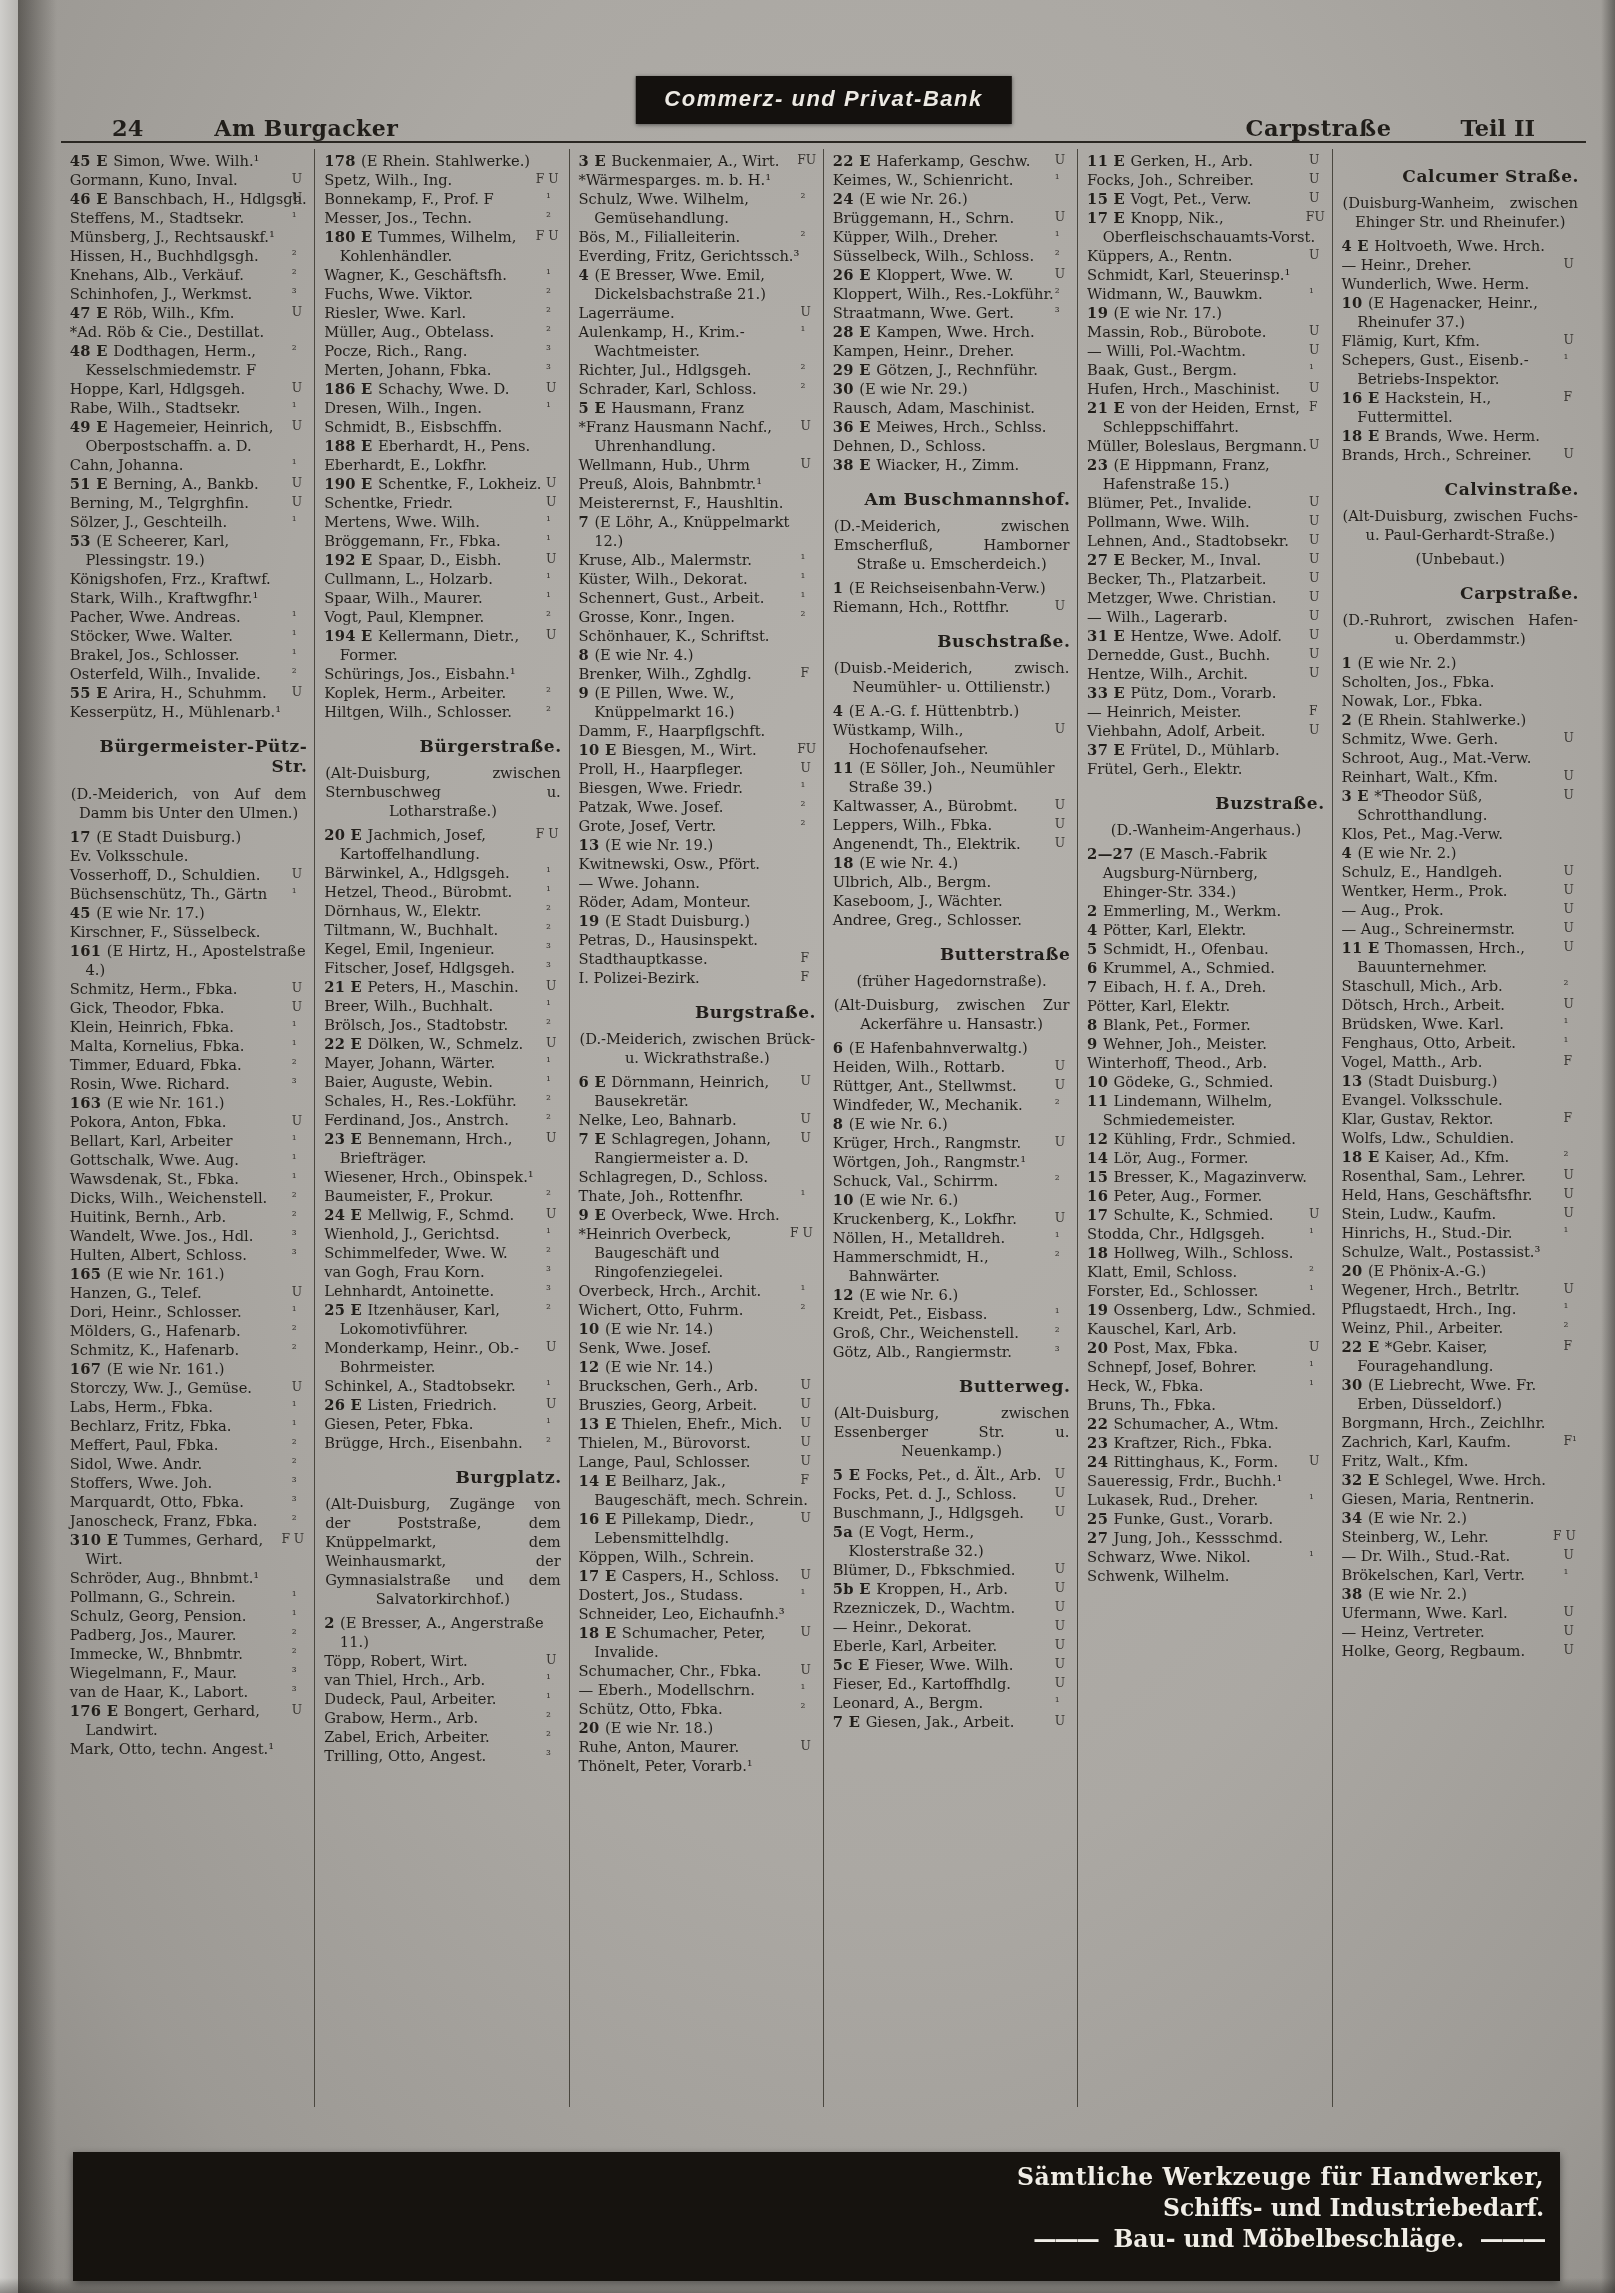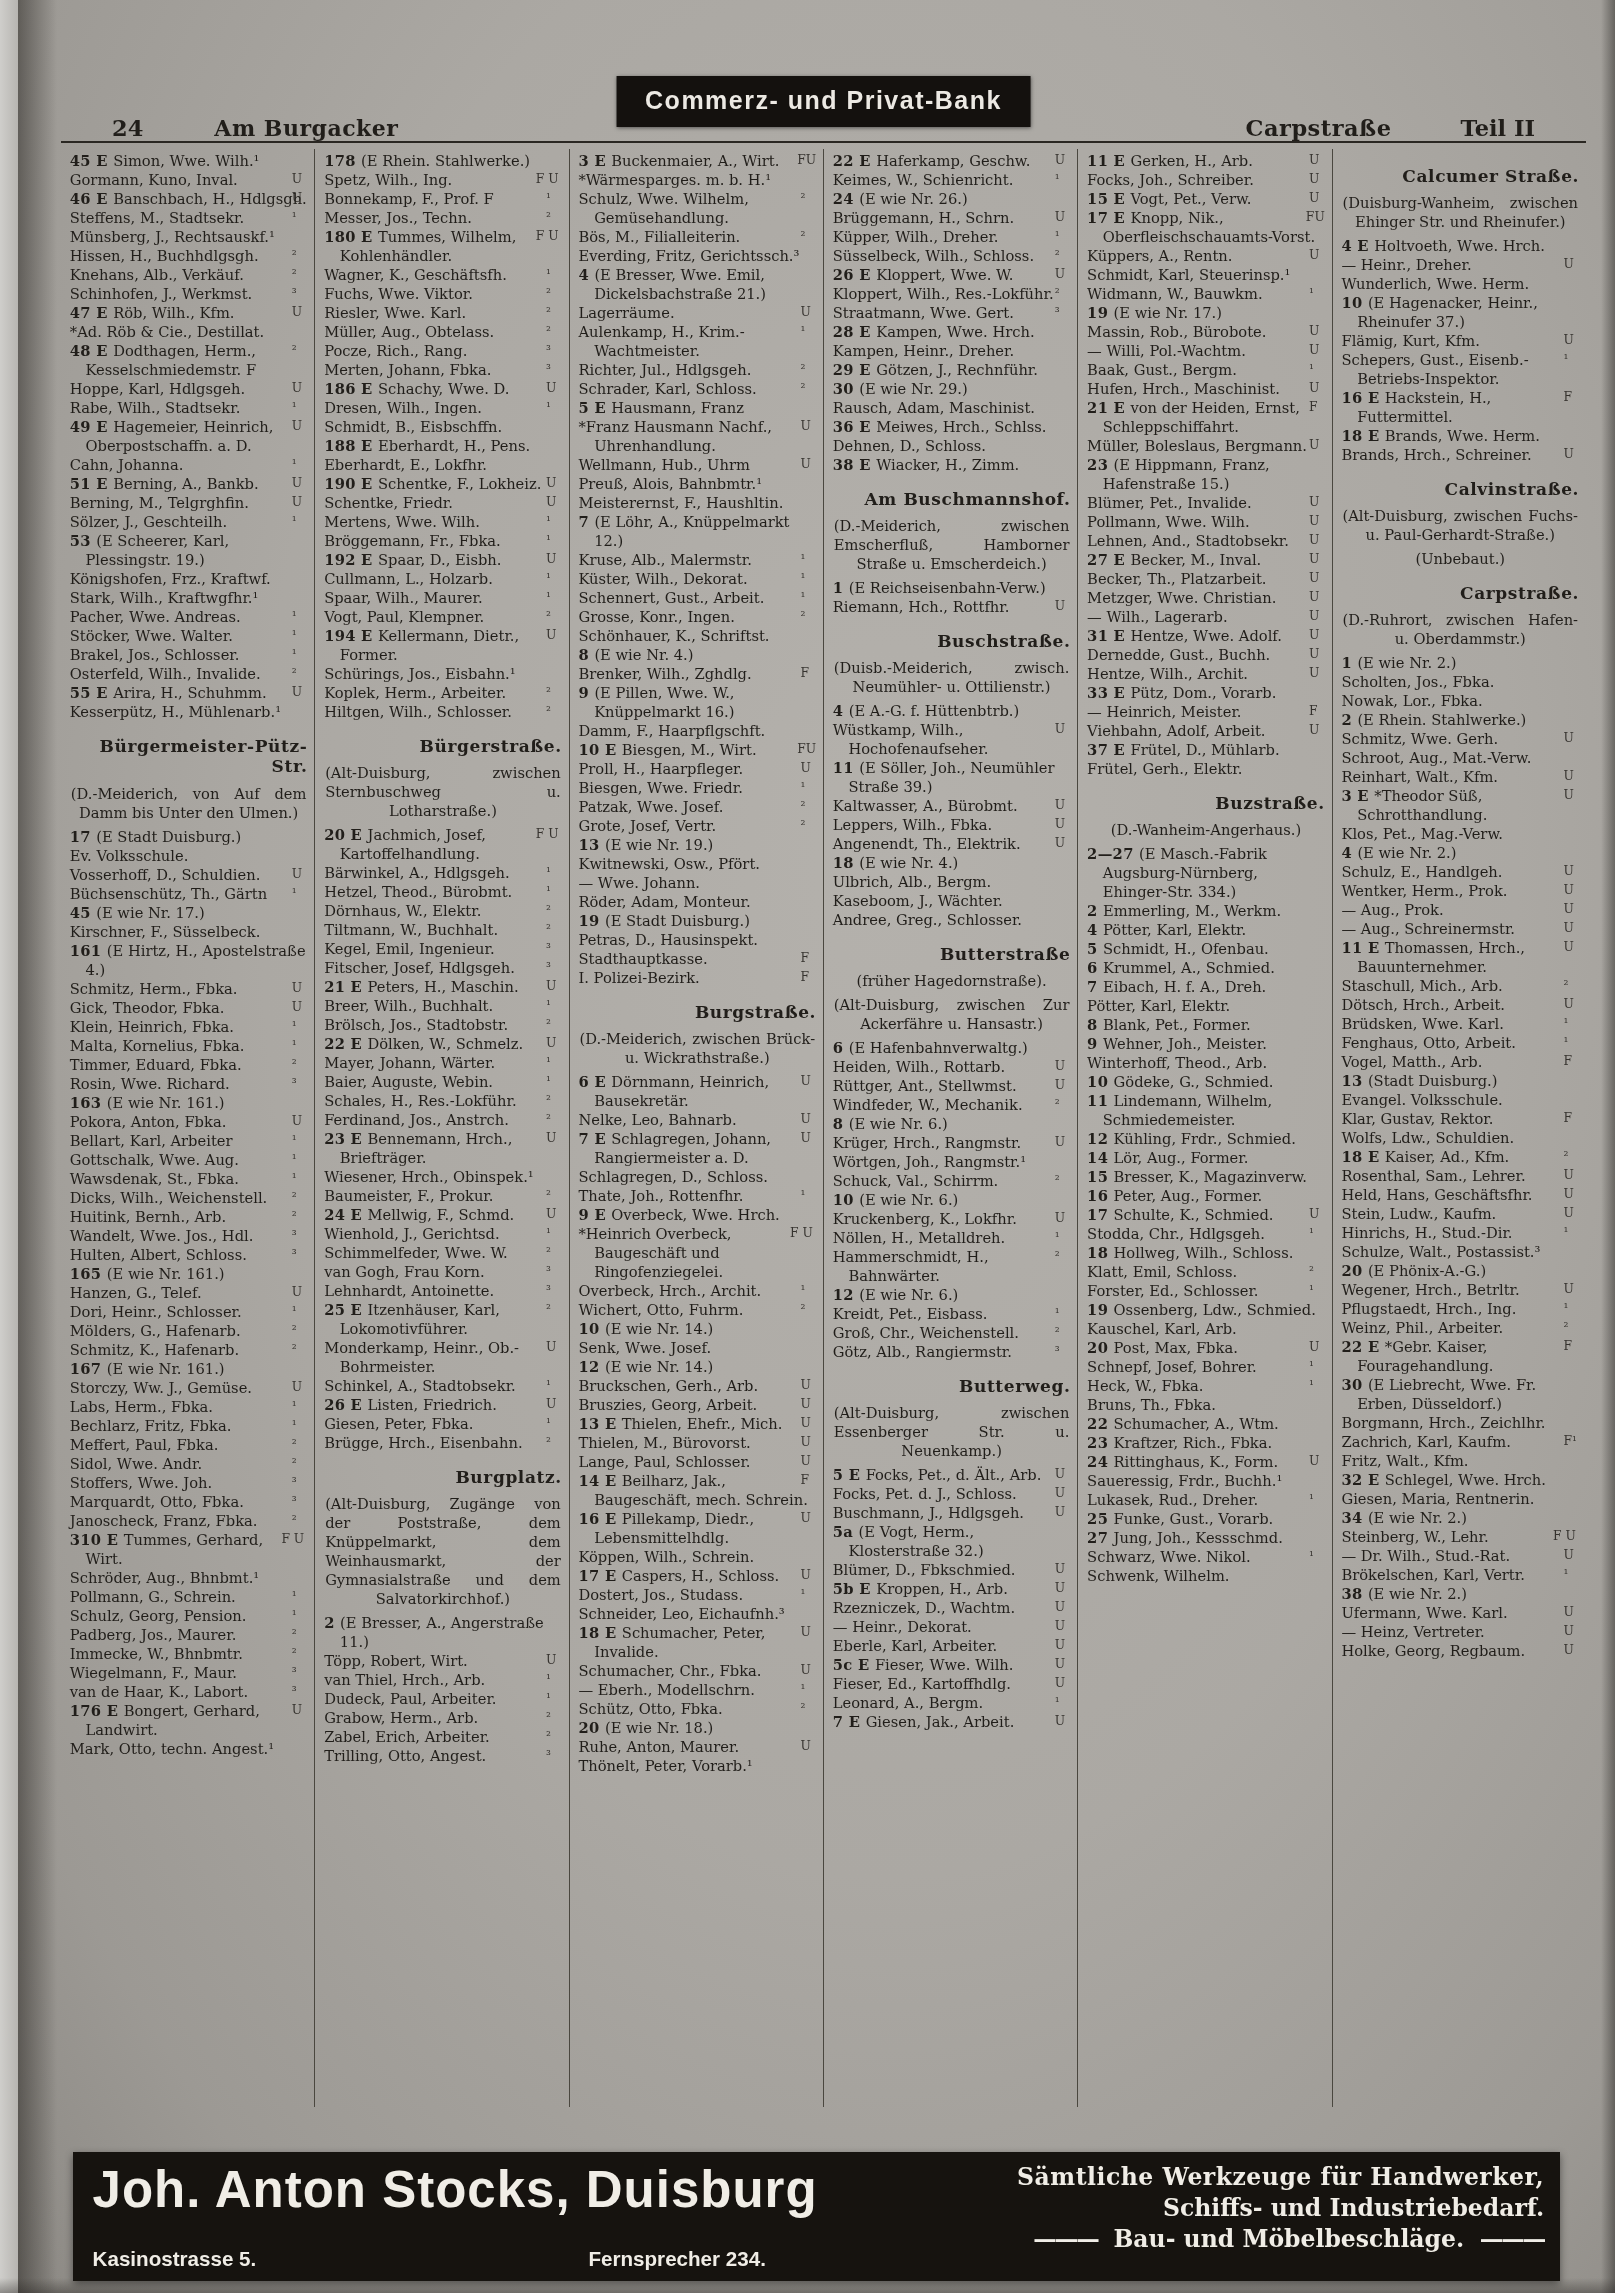--- a/index.html
+++ b/index.html
@@ -19,22 +19,22 @@
   .page-header{
     position:absolute;top:84px;left:61px;right:29px;height:57px;
     border-bottom:2.9px solid #2a2722;
   }
   .header-row{display:flex;align-items:flex-end;height:100%;padding-bottom:5.9px;}
   .page-number{font-weight:bold;font-size:22.5px;margin-left:51px;}
   .section-left{font-weight:bold;font-size:22px;margin-left:71px;letter-spacing:0.5px;}
   .banner{
     position:absolute;left:50%;top:-7.8px;transform:translateX(-50%);
     background:#14110e;color:#ece9e3;
-    font-family:"Liberation Sans",sans-serif;font-weight:bold;
-    font-size:25px;letter-spacing:1.5px;padding:9.8px 29px 11.8px;
+    font-family:"Liberation Sans",sans-serif;font-weight:bold;font-style:italic;
+    font-size:22px;letter-spacing:1.5px;padding:9.8px 29px 11.8px;
     box-shadow:0 1px 3.9px rgba(0,0,0,.5);
   }
   .header-spacer{flex:1;}
   .section-right{font-weight:bold;font-size:22.5px;letter-spacing:0.5px;}
   .part-label{font-weight:bold;font-size:22.5px;margin-left:69px;margin-right:51px;}
 
   
   .columns{
     position:absolute;top:149px;left:61px;right:29px;height:1958px;
     display:flex;overflow:hidden;
@@ -524,27 +524,20 @@
         <div class="entry"><span class="tail">U</span>— Dr. Wilh., Stud.-Rat.</div>
         <div class="entry"><span class="tail">¹</span>Brökelschen, Karl, Vertr.</div>
         <div class="entry"><b>38 </b>(E wie Nr. 2.)</div>
         <div class="entry"><span class="tail">U</span>Ufermann, Wwe. Karl.</div>
         <div class="entry"><span class="tail">U</span>— Heinz, Vertreter.</div>
         <div class="entry"><span class="tail">U</span>Holke, Georg, Regbaum.</div>
       </div>
   </div>
 
   <div class="ad">
-    <div class="ad-left">
-      <div class="ad-company">Joh. Anton Stocks, Duisburg</div>
-      <div class="ad-left-bottom">
-        <span class="ad-address">Kasinostrasse 5.</span>
-        <span class="ad-phone">Fernsprecher 234.</span>
-      </div>
-    </div>
     <div class="ad-right">
       <div class="ad-line1">Sämtliche Werkzeuge für Handwerker,</div>
       <div class="ad-line2">Schiffs- und Industriebedarf.</div>
       <div class="ad-line3">Bau- und Möbelbeschläge.</div>
     </div>
   </div>
 </div>
 
 
 </body></html>

